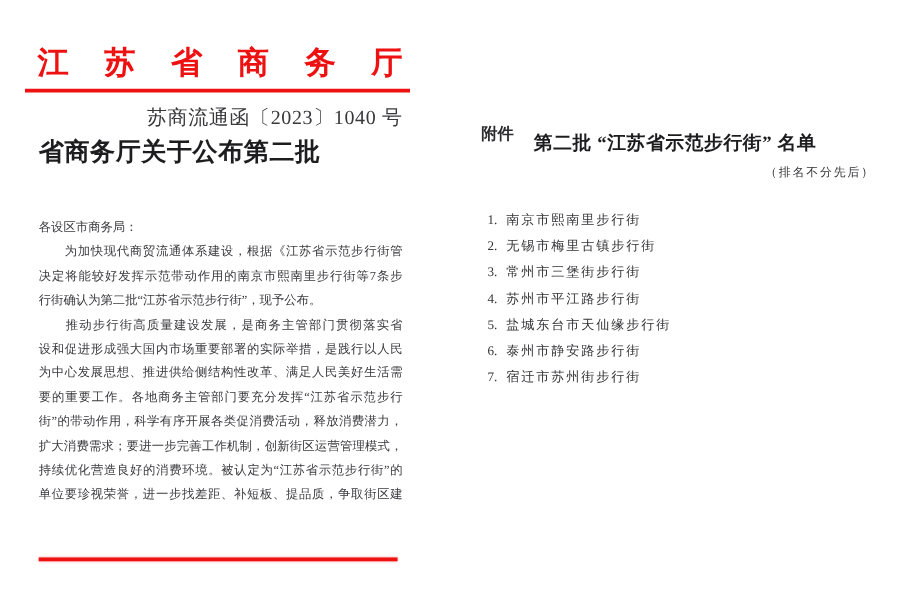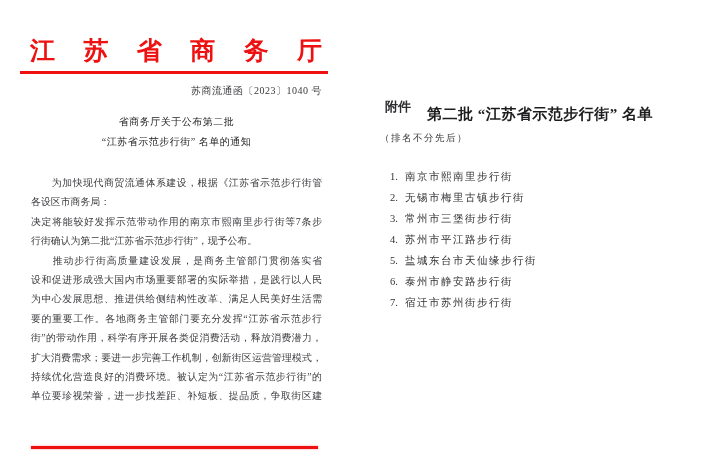--- a/index.html
+++ b/index.html
@@ -18,25 +18,25 @@
     position:absolute; left:30px; top:36px; width:292px;
     font-size:25px; line-height:30px; font-weight:bold; color:var(--red);
     text-align:justify; text-align-last:justify; white-space:normal;
   }
   .redline-top {
     position:absolute; left:20px; top:71px; width:308px; height:3px;
     background:var(--red);
   }
   .doc-number {
     position:absolute; left:31px; top:84px; width:291px;
-    text-align:right; font-size:10px; letter-spacing:.5px; color:#39393c;
+    text-align:right; font-size:16px; letter-spacing:.5px; color:#39393c;
   }
   .notice-title {
     position:absolute; left:31px; top:112px; width:291px;
-    text-align:center; font-weight:normal; font-size:10px; line-height:20px;
+    text-align:left; font-weight:bold; font-size:20px; line-height:20px;
     color:var(--ink-dark); letter-spacing:.5px;
   }
   .notice-body {
     position:absolute; left:31px; top:173px; width:291px;
     font-size:9.9px; color:#3a3a3e;
   }
   .body-line {
     height:19.4px; line-height:19.4px;
     text-align:justify; text-align-last:justify;
   }
@@ -51,48 +51,47 @@
     position:absolute; left:25px; top:70px;
     font-size:13px; font-weight:bold; color:#2c2c2f;margin-top:28px;
   }
   .list-title {
     position:absolute; left:20px; top:105px; width:320px;
     text-align:center; font-weight:bold; font-size:15px;
     color:var(--ink-dark); letter-spacing:.5px;
   }
   .list-subtitle {
     position:absolute; left:20px; top:132px; width:320px;
-    text-align:left; font-size:9.5px; letter-spacing:1.5px; color:#333336;
+    text-align:right; font-size:9.5px; letter-spacing:1.5px; color:#333336;
   }
   .street-list { position:absolute; left:30px; top:166px; }
   .street-item { height:21px; line-height:21px; font-size:10.5px; color:#333336; }
   .street-number { display:inline-block; width:15px; letter-spacing:0; }
   .street-name { letter-spacing:1.5px; }
 </style>
 </head>
 <body>
 
 <div class="page page-left">
 
   <div class="agency-header">江 苏 省 商 务 厅</div>
 
   <div class="redline-top"></div>
 
   <div class="doc-number">苏商流通函〔2023〕1040 号</div>
 
   <div class="notice-title">
     <div>省商务厅关于公布第二批</div>
-    <div>“江苏省示范步行街” 名单的通知</div>
   </div>
 
   <div class="notice-body">
 
+      <div class="body-line no-justify">各设区市商务局：</div>
+
       <div class="body-line">　　为加快现代商贸流通体系建设，根据《江苏省示范步行街管</div>
-
-      <div class="body-line no-justify">各设区市商务局：</div>
 
 
       <div class="body-line">决定将能较好发挥示范带动作用的南京市熙南里步行街等7条步</div>
 
       <div class="body-line no-justify">行街确认为第二批“江苏省示范步行街”，现予公布。</div>
 
       <div class="body-line">　　推动步行街高质量建设发展，是商务主管部门贯彻落实省</div>
 
 
       <div class="body-line">设和促进形成强大国内市场重要部署的实际举措，是践行以人民</div>

